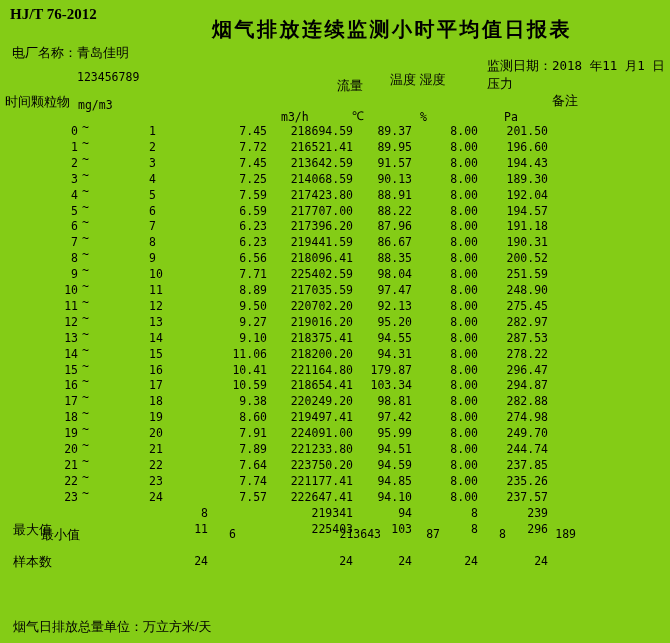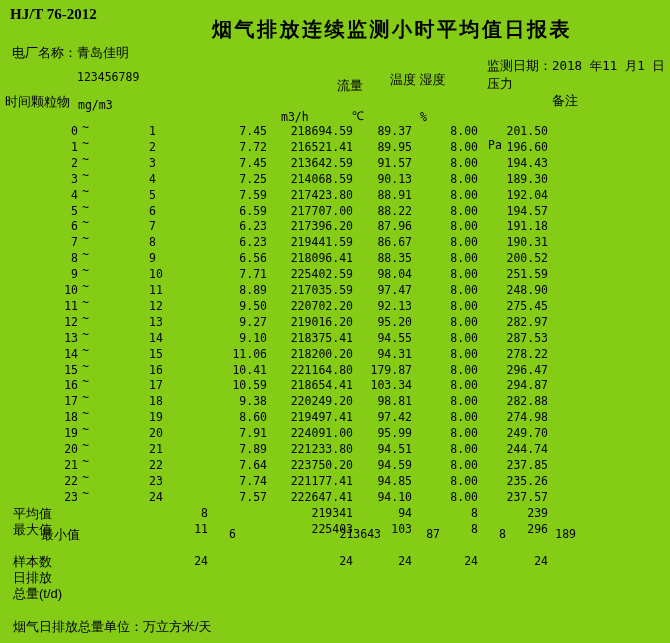--- a/index.html
+++ b/index.html
@@ -19,21 +19,21 @@
   .h-pm   { left:31px;  top:77px;margin-top:16px; }
   .h-time { left:5px;   top:93px; }
   .h-flow { left:337px; top:77px; }
   .h-th   { left:390px; top:71px; }
   .h-press{ left:487px; top:75px; }
   .h-rem  { left:552px; top:92px;text-align:center; }
   .u-pm   { left:78px;  top:98px; }
   .u-flow { left:281px; top:110px; }
   .u-temp { left:352px; top:107px; font-size:12px; }
   .u-hum  { left:420px; top:110px; }
-  .u-press{ left:488px; top:110px;margin-top:28px; }
+  .u-press{ left:504px; top:110px; }
   .rows    { position:absolute; left:0; top:124px; width:670px; height:382px; }
   .sumrows { position:absolute; left:0; top:506px; width:670px; height:96px; }
   .hrow { position:absolute; left:0; width:670px; height:15.9px; }
   .cell { position:absolute; top:0; height:15.9px; line-height:15.9px; text-align:right; display:block; }
   .c-start { left:38px;  width:40px; }
   .c-tilde { left:82px;  width:14px; text-align:left; transform:translateY(-4px); }
   .c-end   { left:149px; width:40px; text-align:left; }
   .c-pm    { left:207px; width:60px; }
   .c-flow  { left:273px; width:80px; }
   .c-temp  { left:352px; width:60px; }
@@ -305,21 +305,20 @@
         <span class="cell num c-end">24</span>
         <span class="cell num c-pm">7.57</span>
         <span class="cell num c-flow">222647.41</span>
         <span class="cell num c-temp">94.10</span>
         <span class="cell num c-hum">8.00</span>
         <span class="cell num c-press">237.57</span>
       </div>
     </div>
   <div class="sumrows">
       <div class="hrow" style="top: 0px;">
-        <span class="cell sum-label">平均值</span>
         <span class="cell num c-spm">8</span>
         <span class="cell num c-flow">219341</span>
         <span class="cell num c-temp">94</span>
         <span class="cell num c-hum">8</span>
         <span class="cell num c-press">239</span>
       </div>
       <div class="hrow" style="top: 15.9px;">
         <span class="cell sum-label">最大值</span>
         <span class="cell num c-spm">11</span>
         <span class="cell num c-flow">225403</span>
@@ -337,29 +336,27 @@
       </div>
       <div class="hrow" style="top: 47.7px;">
         <span class="cell sum-label">样本数</span>
         <span class="cell num c-spm">24</span>
         <span class="cell num c-flow">24</span>
         <span class="cell num c-temp">24</span>
         <span class="cell num c-hum">24</span>
         <span class="cell num c-press">24</span>
       </div>
       <div class="hrow" style="top: 63.6px;">
-        <span class="cell sum-label">日排放</span>
         <span class="cell num c-spm"></span>
         <span class="cell num c-flow"></span>
         <span class="cell num c-temp"></span>
         <span class="cell num c-hum"></span>
         <span class="cell num c-press"></span>
       </div>
       <div class="hrow" style="top: 79.5px;">
-        <span class="cell sum-label">总量(t/d)</span>
         <span class="cell num c-spm"></span>
         <span class="cell num c-flow"></span>
         <span class="cell num c-temp"></span>
         <span class="cell num c-hum"></span>
         <span class="cell num c-press"></span>
       </div>
     </div>
 
   <div class="abs footer cjk">烟气日排放总量单位：万立方米/天</div>
 </div>

